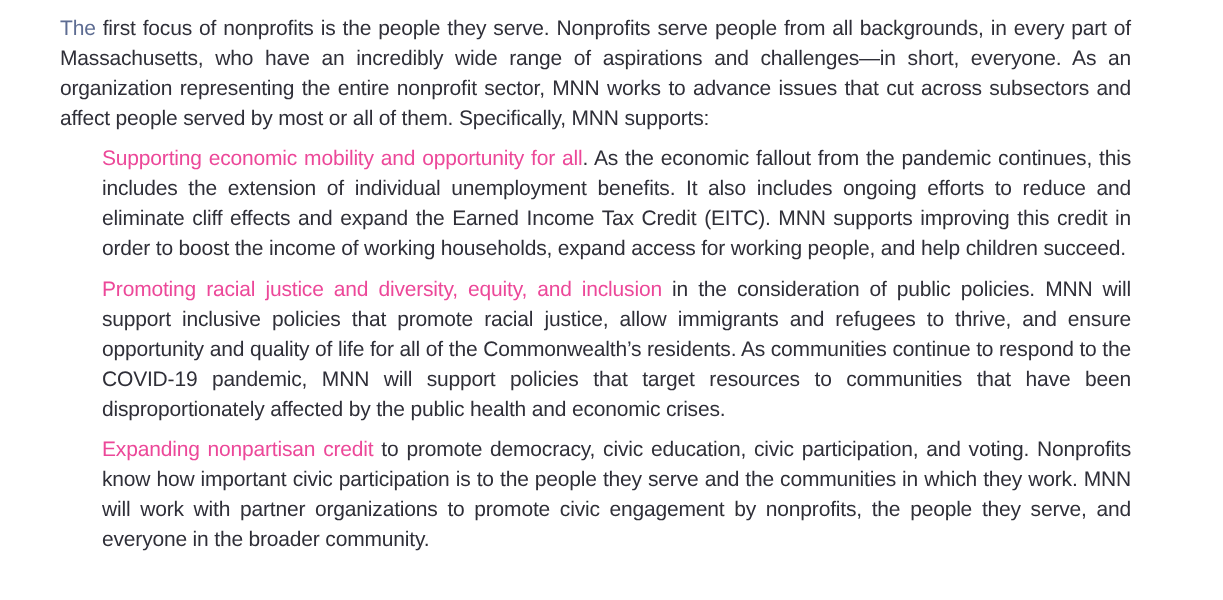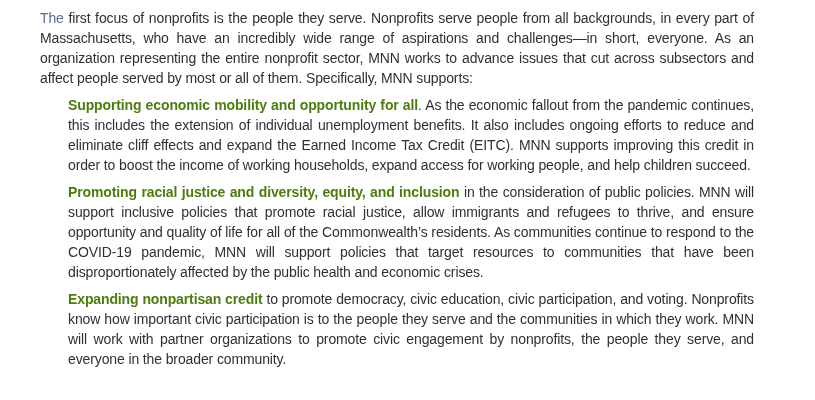--- a/index.html
+++ b/index.html
@@ -26,22 +26,22 @@
   .doc p {
     margin: 0 0 7px 0;
   }
   .doc p.indent {
     margin-left: 28px;
   }
   .lead-word {
     color: #5d6c92;
   }
   .doc strong {
-    font-weight: 700;
-    color: #4d7c0f;
+    font-weight: 400;
+    color: #ec4899;
   }
 </style>
 </head>
 <body>
 
 <div class="doc">
   <p>
     <span class="lead-word">The</span><span> first focus of nonprofits is the people they serve. Nonprofits serve people from all backgrounds, in every part of Massachusetts, who have an incredibly wide range of aspirations and challenges—in short, everyone. As an organization representing the entire nonprofit sector, MNN works to advance issues that cut across subsectors and affect people served by most or all of them. Specifically, MNN supports:</span>
   </p>
   <p class="indent">

